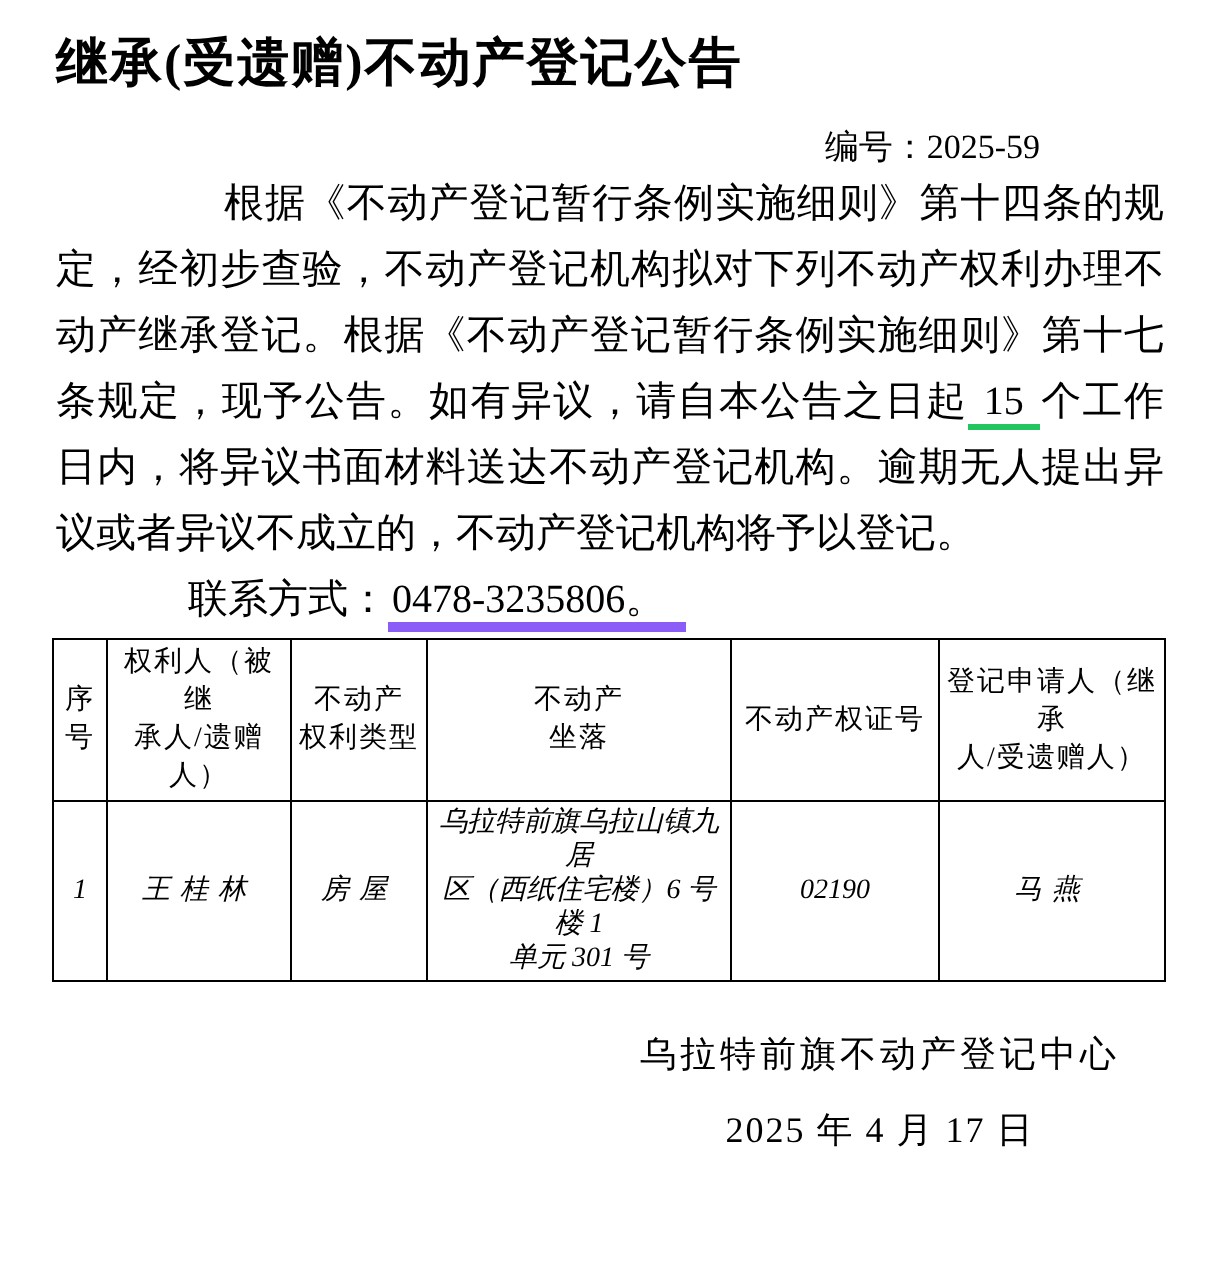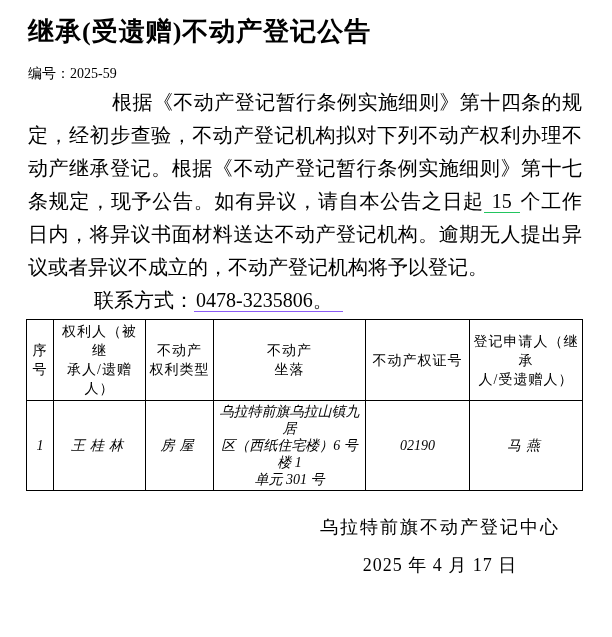--- a/index.html
+++ b/index.html
@@ -23,44 +23,45 @@
   .title {
     margin: 14px 0 0 0;
     text-align: left;
     font-size: 26px;
     font-weight: bold;
     letter-spacing: 1px;
     line-height: 36px;
   }
   .doc-number {
     margin: 12px 0 0 0;
+    text-align: right;
     padding-right: 62px;
-    font-size: 14px;
+    font-size: 17px;
     line-height: 24px;
   }
   .body-text p {
     margin: 0;
     font-size: 20px;
     line-height: 33px;
     text-align: justify;
   }
   .p1 { margin-top: 12px; text-indent: 84px; }
   .p2 { padding-left: 44px; text-indent: 22px; }
   .p3 { text-indent: 66px; }
   .u-days {
-    border-bottom: 1px solid #22c55e;
+    border-bottom: 3px solid #22c55e;
     padding: 0 8px;
   }
   .u-line {
     text-decoration: underline;
     text-underline-offset: 4px;
     text-decoration-thickness: 1px;
   }
   .u-phone {
-    border-bottom: 1px solid #8b5cf6;
+    border-bottom: 5px solid #8b5cf6;
     padding-right: 10px;
     padding-left: 2px;
   }
   table.reg-table {
     border-collapse: collapse;
     table-layout: fixed;
     width: 556px;
     margin-top: 2px;
     margin-left: -2px;
   }

